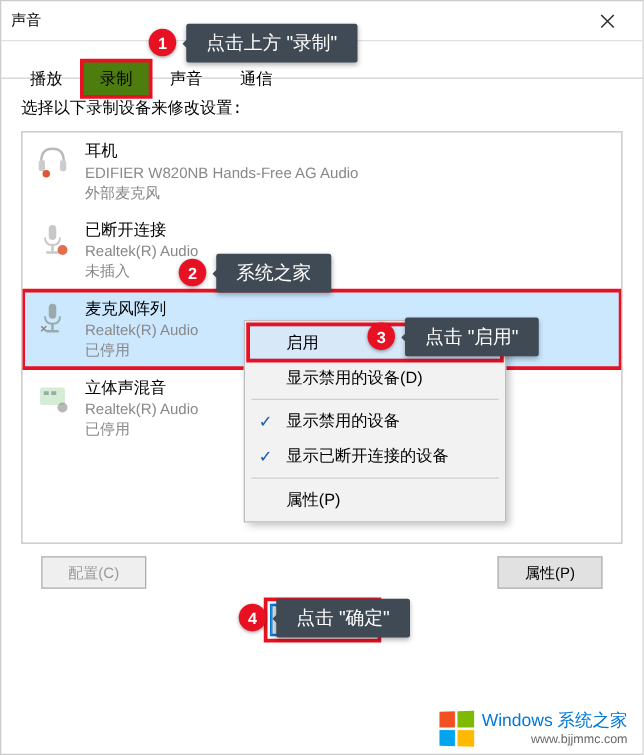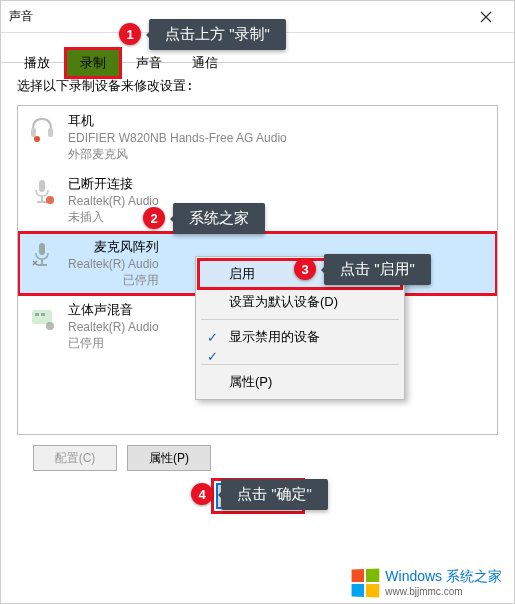--- a/index.html
+++ b/index.html
@@ -63,21 +63,21 @@
     overflow: auto;
     background: #fff;
     position: relative;
   }
   .device {
     display: flex;
     padding: 6px 8px;
     gap: 10px;
     align-items: flex-start;
   }
-  .device.selected { background: #cce8ff; text-align: right; }
+  .device.selected { background: #cce8ff; }
   .dev-icon {
     width: 32px;
     height: 32px;
     flex: 0 0 32px;
     display: flex;
     align-items: center;
     justify-content: center;
   }
   .dev-text { display: flex; flex-direction: column; gap: 1px; }
   .dev-name { font-size: 13px; color: #000; }
@@ -113,20 +113,21 @@
     position: absolute;
     left: 8px;
     top: 50%;
     transform: translateY(-50%);
     color: #1a5fb0;
     font-size: 13px;
   }
 
   .bottom-buttons {
     display: flex;
+    justify-content: space-between;
     padding: 10px 16px 0 16px;
     gap: 10px;
   }
   .btn {
     min-width: 84px;
     height: 26px;
     font-size: 12px;
     border: 1px solid #adadad;
     background: #e1e1e1;
     cursor: pointer;
@@ -202,21 +203,21 @@
     z-index: 30;
     background: #fff;
     padding: 2px 4px;
   }
   .win-logo { width: 28px; height: 28px; display: grid; grid-template: 1fr 1fr / 1fr 1fr; gap: 2px; transform: perspective(60px) rotateY(-8deg); }
   .win-logo span:nth-child(1){background:#f25022}
   .win-logo span:nth-child(2){background:#7fba00}
   .win-logo span:nth-child(3){background:#00a4ef}
   .win-logo span:nth-child(4){background:#ffb900}
   .brand-text { color:#0078d7; font-size:14px; font-weight:500; }
-  .brand-sub { color:#666; font-size:10px; }
+  .brand-sub { color:#666; font-size:10px;text-align:right; }
 </style>
 </head>
 <body>
 
 <div class="window">
 
   <div class="titlebar">
     <span class="title">声音</span>
     <div class="close-btn">
       <svg width="12" height="12" viewBox="0 0 12 12">
@@ -315,28 +316,29 @@
 
     <div class="dialog-buttons">
       <span class="ok-box">
         <button class="dlg-btn default">确定</button>
       </span>
     </div>
   </div>
 
   <div class="context-menu">
     <div class="menu-item highlighted red-box">启用</div>
-    <div class="menu-item">设置为默认设备(D)</div>
+    <div class="menu-item">显示禁用的设备(D)</div>
     <div class="menu-sep"></div>
     <div class="menu-item">
       <span class="menu-check">✓</span>
       <span>显示禁用的设备</span>
     </div>
     <div class="menu-item">
       <span class="menu-check">✓</span>
+      <span>显示已断开连接的设备</span>
     </div>
     <div class="menu-sep"></div>
     <div class="menu-item">属性(P)</div>
   </div>
 
   <div class="annot-badge" style="top:22px;left:118px;">1</div>
   <div class="annot-bubble" style="top:18px;left:148px;">点击上方 "录制"</div>
 
   <div class="annot-badge" style="top:206px;left:142px;">2</div>
   <div class="annot-bubble" style="top:202px;left:172px;">系统之家</div>

